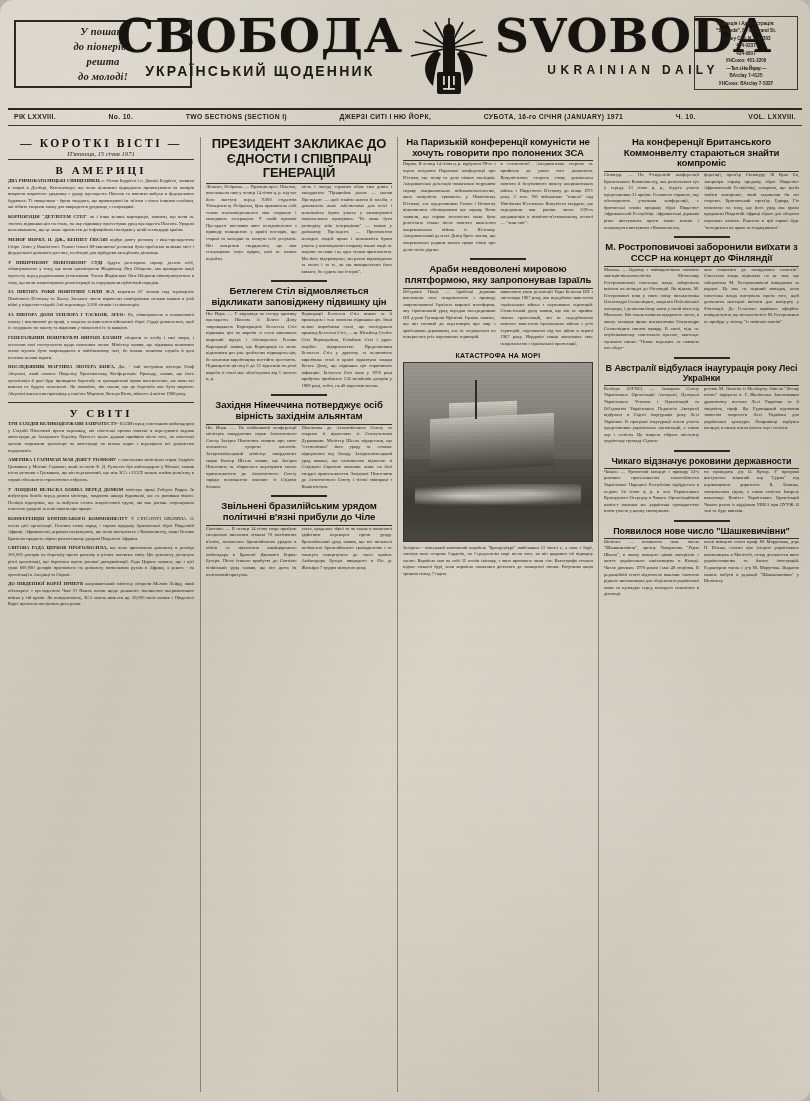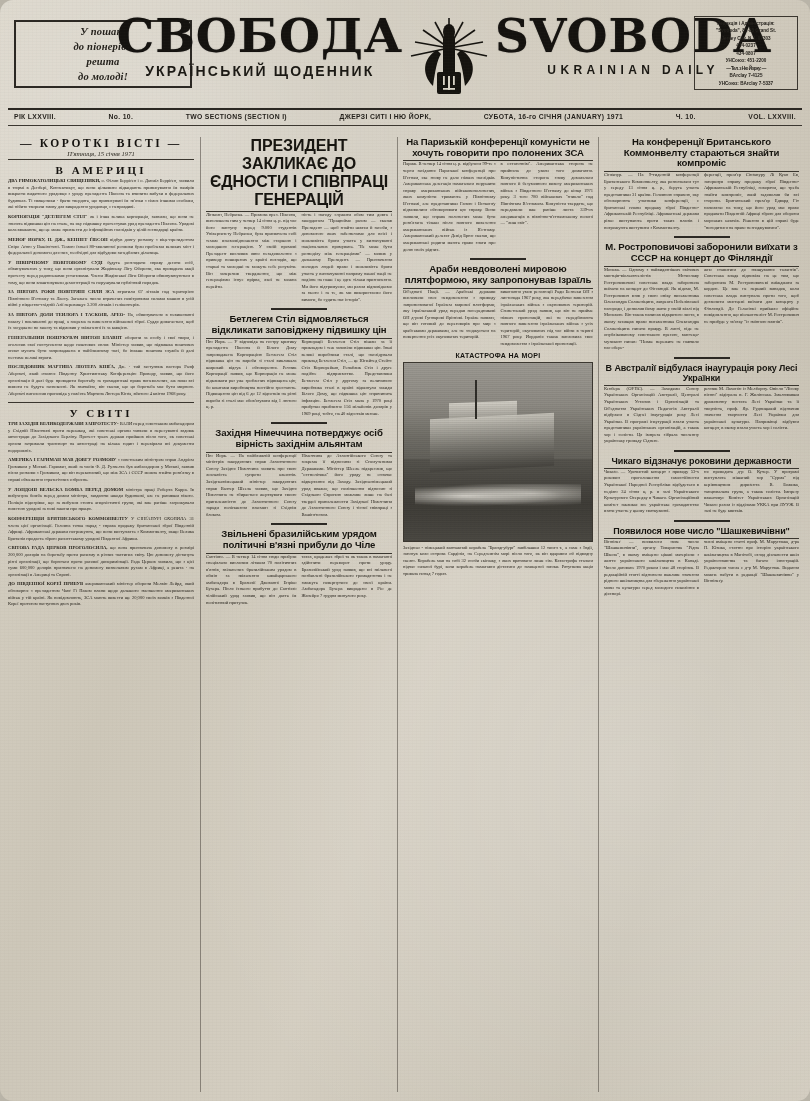--- a/index.html
+++ b/index.html
@@ -75,21 +75,21 @@
   .c3{width:200px;padding:0 5px;}
   .c4{width:200px;padding-left:5px;}
   .vdiv{width:1px;background:#4a463e;opacity:.55;}
 
   
   .hl{
     font-family:"Liberation Sans",sans-serif;font-weight:bold;
     color:#16140f;text-align:center;line-height:1.12;
     letter-spacing:-.1px;
   }
-  .hl-lg{font-size:16px;}
+  .hl-lg{font-size:13px;}
   .hl-md{font-size:9.6px;}
   .hl-sm{font-size:9px;}
   .hl-sec{
     font-family:"Liberation Serif",serif;font-weight:bold;font-size:11px;
     text-align:center;letter-spacing:3px;color:#14120f;margin:4px 0 2px;
   }
   .kicker{
     font-family:"Liberation Serif",serif;font-weight:bold;font-size:11.5px;
     text-align:center;letter-spacing:2.6px;color:#14120f;
   }

